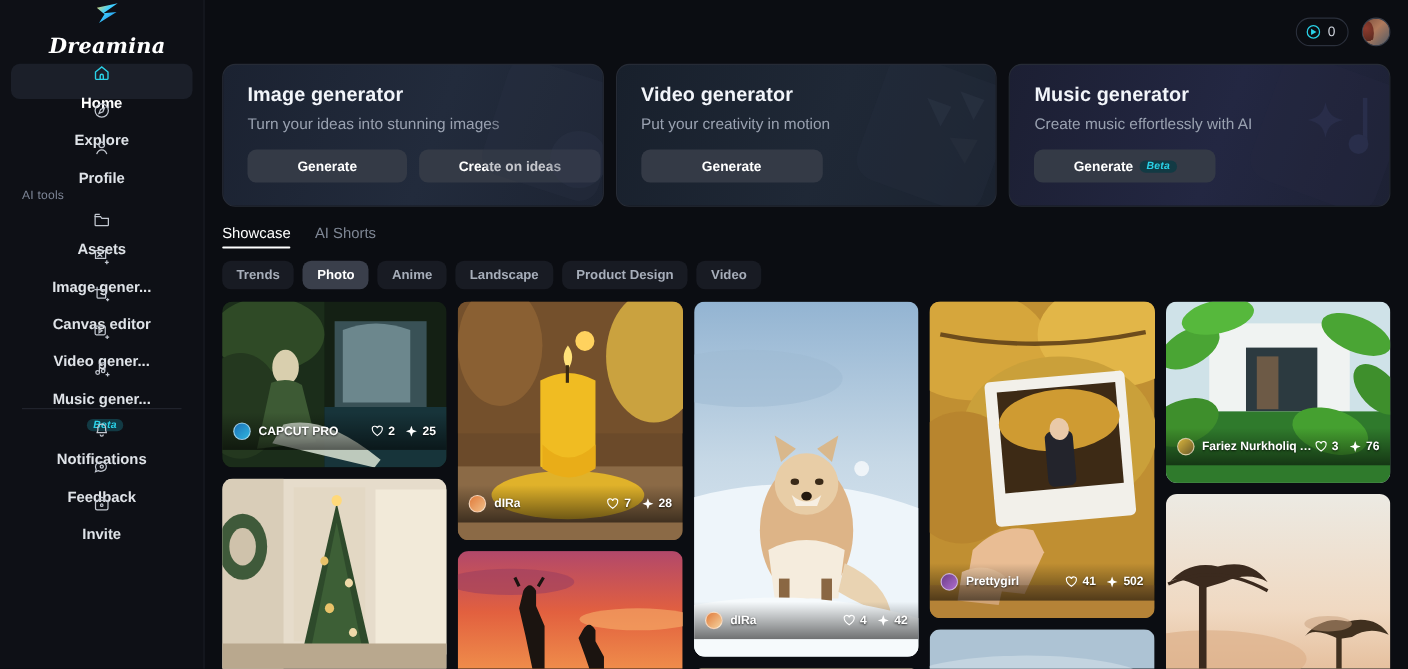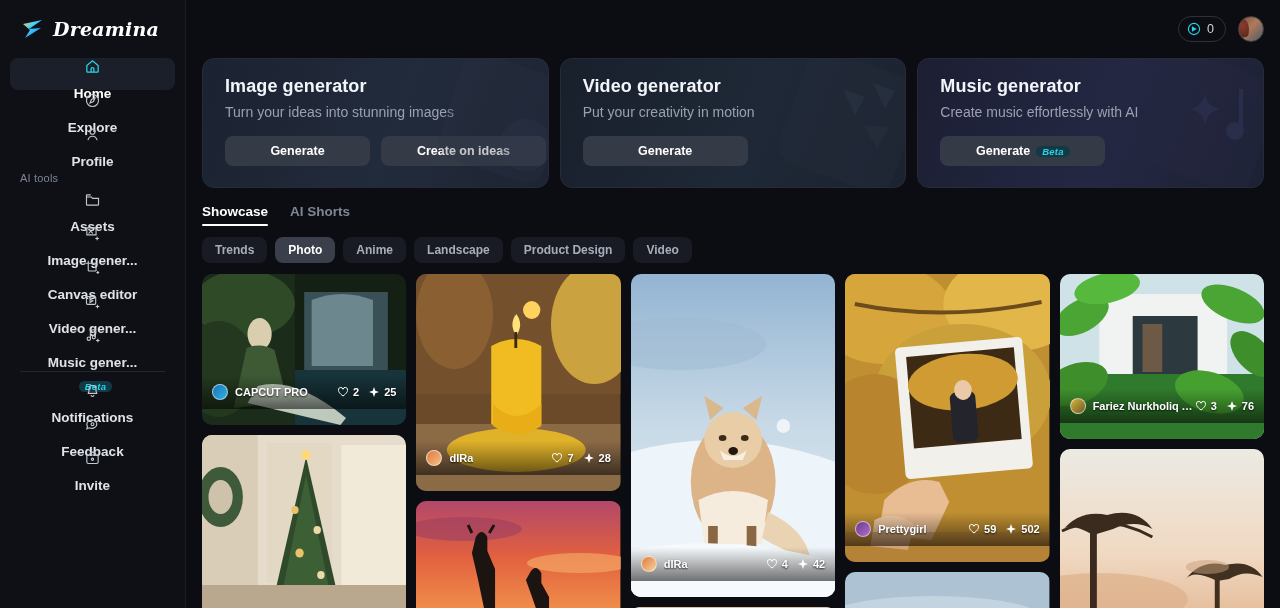--- a/index.html
+++ b/index.html
@@ -17,20 +17,21 @@
     width: 186px; height: 608px;
     background: #0e1016;
     border-right: 1px solid #1a1d25;
     flex: 0 0 186px;
     padding: 0 10px;
     position: relative;
   }
   .logo-row {
     height: 58px; display: flex; align-items: center; gap: 7px;
     padding-left: 10px;
+    flex-direction: column;
   }
   .logo-mark { width: 26px; height: 24px; display:block; }
   .logo-text {
     font-family: "DejaVu Serif", serif;
     font-style: italic; font-weight: 700;
     font-size: 19px; color: #ffffff; letter-spacing: .2px;
   }
   .nav-item {
     display: flex; align-items: center; gap: 11px;
     height: 32px; padding: 0 10px; border-radius: 8px;
@@ -102,21 +103,21 @@
     display: flex; align-items: center; justify-content: center;
     font-size: 12.5px; font-weight: 700; color: #ffffff; cursor: pointer;
     padding: 0 14px; min-width: 145px;
   }
   .hero-btn.wide { min-width: 165px; }
   .hero-deco { position: absolute; right: -10px; top: -6px; opacity: .5; pointer-events:none;}
 
   
   .tabs { display: flex; gap: 22px; padding: 16px 16px 0 16px; align-items: flex-end; }
   .tab {
-    font-size: 13.5px; font-weight: 700; color: #7e8characters;
+    font-size: 13.5px; font-weight: 400; color: #7e8characters;
     color: #7f8795; cursor: pointer; padding-bottom: 7px; position: relative;
   }
   .tab.active { color: #ffffff; }
   .tab.active::after {
     content:""; position:absolute; left:0; right:0; bottom:0;
     height:2px; background:#ffffff; border-radius:2px;
   }
 
   
   .chips { display: flex; gap: 8px; padding: 11px 16px 0 16px; }
@@ -538,21 +539,21 @@
             <rect x="0" y="258" width="208" height="30" fill="#a9763f" opacity=".45"></rect>
           </svg>
           <div class="meta">
             <div class="ava" style="background:linear-gradient(135deg,#6a3b86,#b06ed0)"></div>
             <div class="uname">Prettygirl</div>
             <div class="stats">
               <div class="stat">
                 <svg width="12" height="12" viewBox="0 0 24 24" fill="none" stroke="#fff" stroke-width="2">
                     <path d="M12 20 C5 15 3 11 3 8.5 A4 4 0 0 1 12 6.5 A4 4 0 0 1 21 8.5 C21 11 19 15 12 20 Z"></path>
                   </svg>
-                <span>59</span>
+                <span>41</span>
               </div>
               <div class="stat">
                 <svg width="12" height="12" viewBox="0 0 24 24" fill="#fff">
                     <path d="M12 2 l2.6 7.4 L22 12 l-7.4 2.6 L12 22 l-2.6-7.4 L2 12 l7.4-2.6 Z"></path>
                   </svg>
                 <span>502</span>
               </div>
             </div>
           </div>
         </div>

